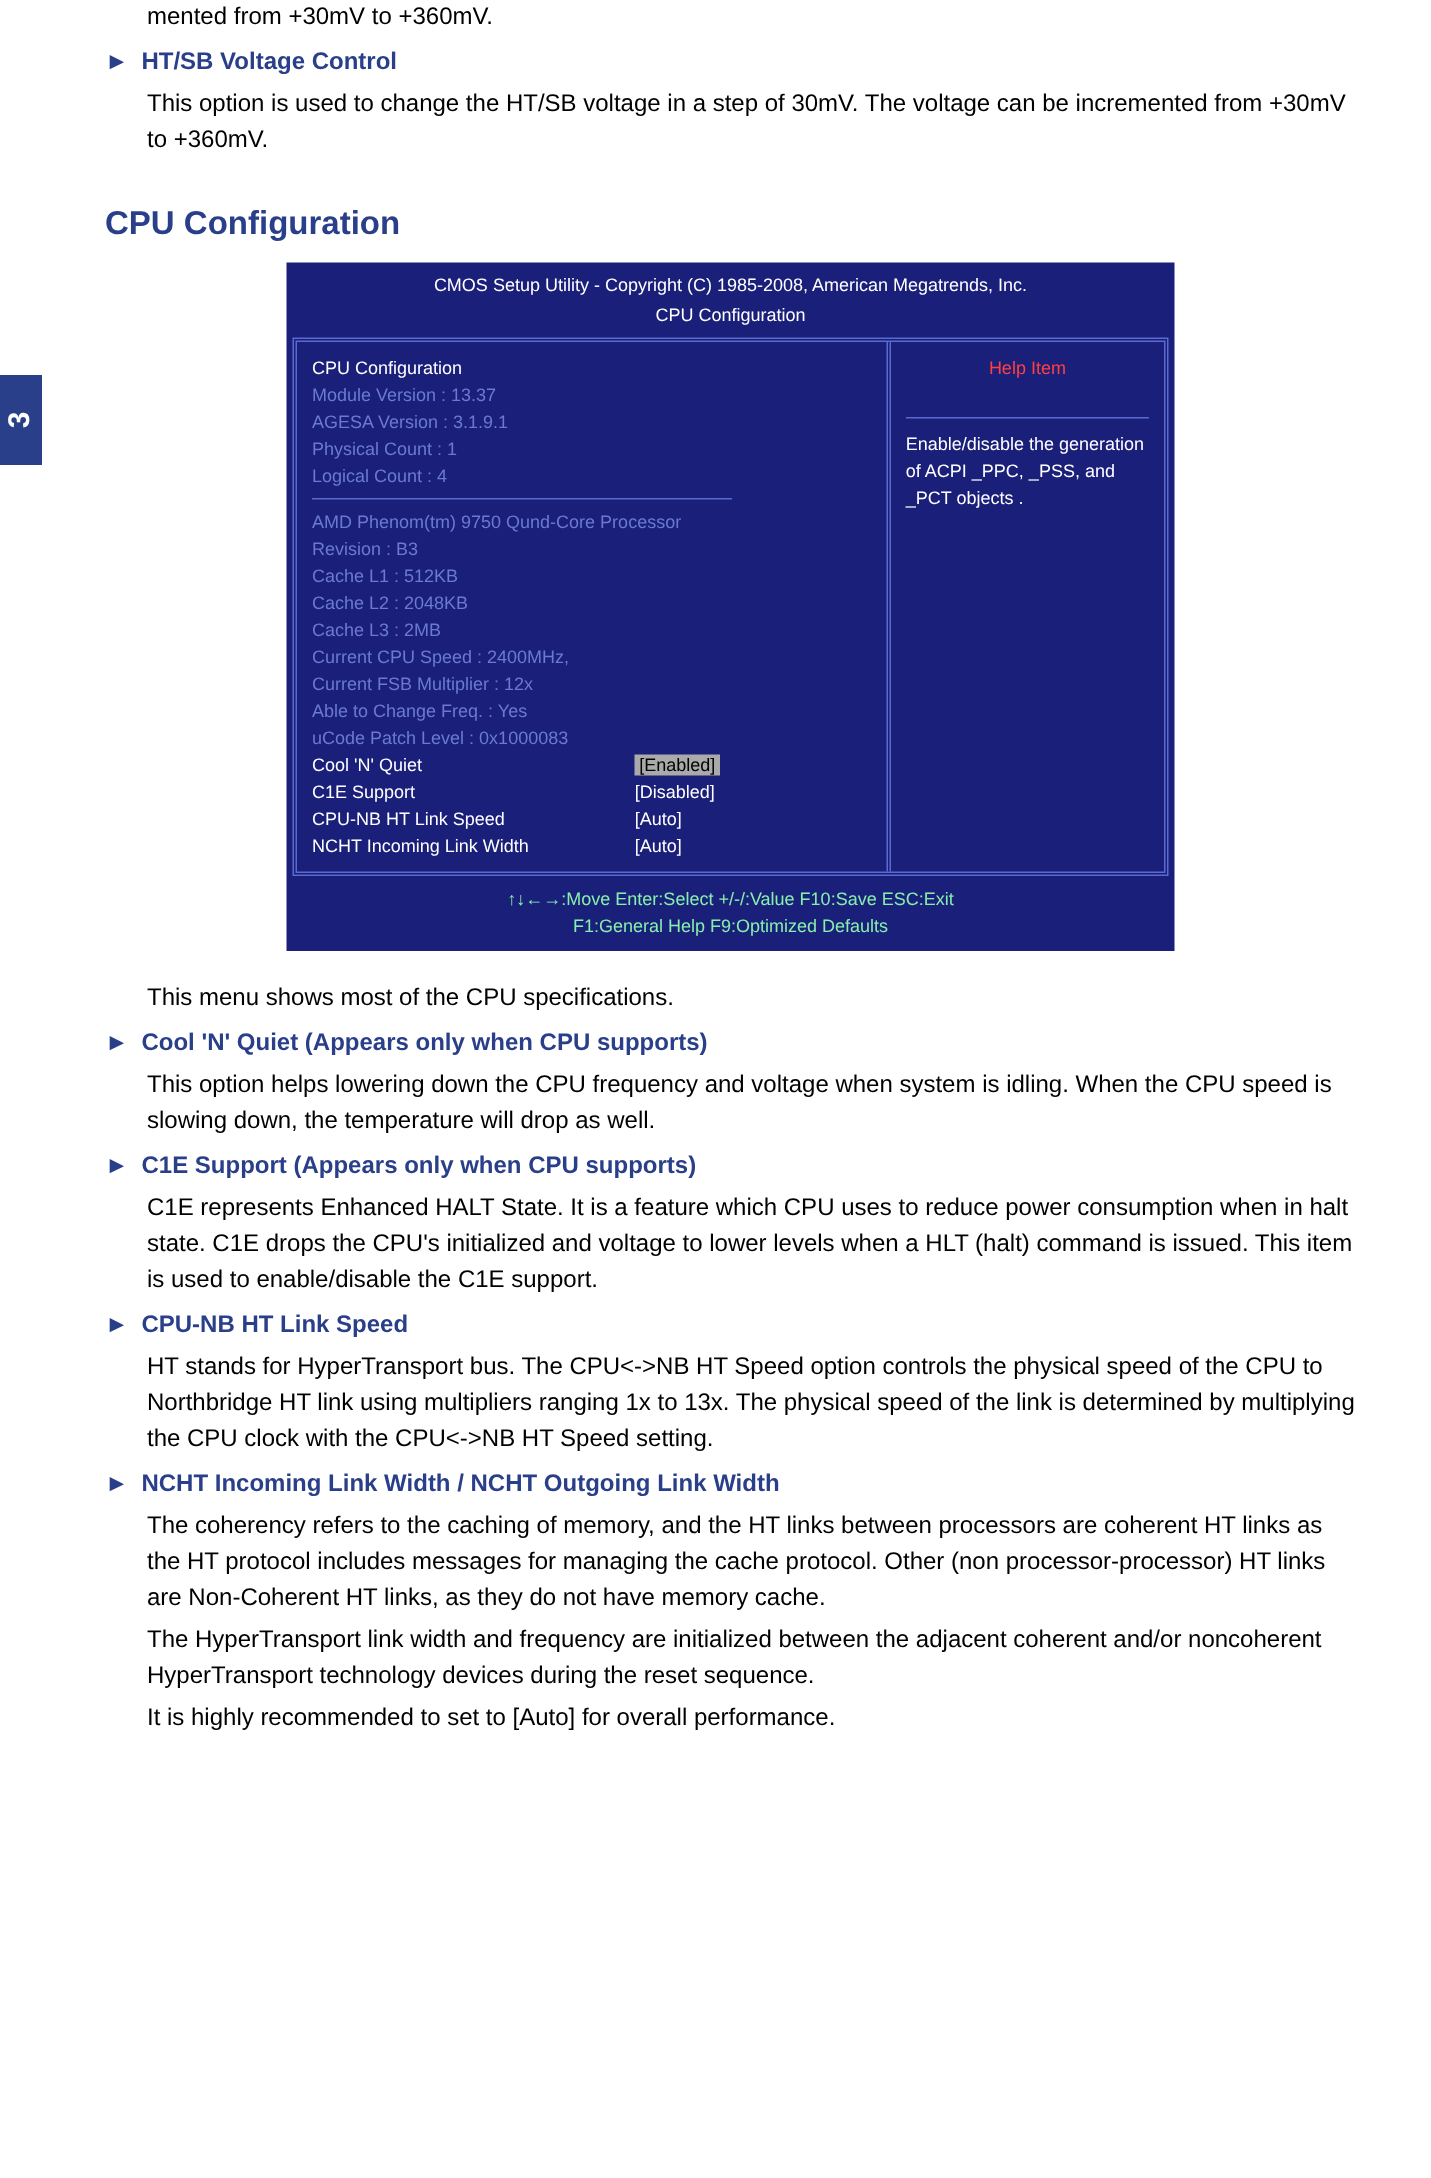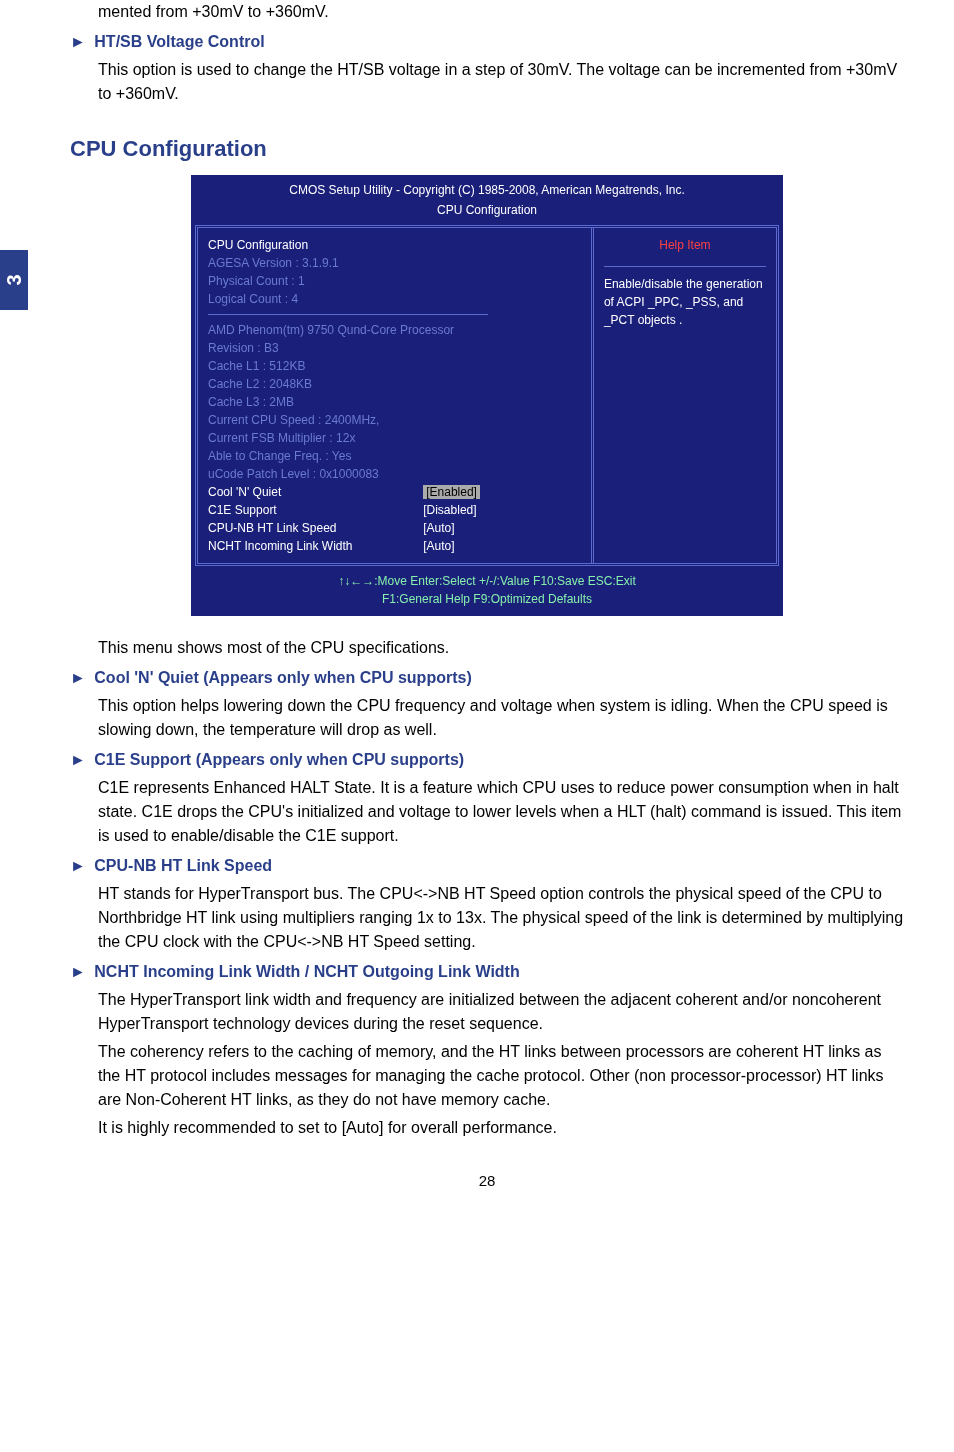--- a/index.html
+++ b/index.html
@@ -86,21 +86,21 @@
   }
   .bios-right {
     flex: 1;
     padding: 8px 10px;
   }
   .bios-left .white { color: #fff; }
   .bios-left .cyan { color: #6a7ad0; }
   .help-item-title {
     color: #ff4040;
     text-align: center;
-    padding-bottom: 12px;
+    padding-bottom: 24px;
     border-bottom: 1px solid #5a6acf;
     margin-bottom: 8px;
   }
   .help-text { color: #fff; }
   .bios-row { display: flex; gap: 26px; }
   .bios-label { flex: 1.2; }
   .bios-value { flex: 1; }
   .line-sep {
     border-top: 1px solid #5a6acf;
     margin: 6px 0;
@@ -137,20 +137,21 @@
   <p class="body-text">This option is used to change the HT/SB voltage in a step of 30mV. The voltage can be incremented from +30mV to +360mV.</p>
 
   <h2 class="section-heading">CPU Configuration</h2>
 
   <div class="bios-box">
     <div class="bios-title">CMOS Setup Utility - Copyright (C) 1985-2008, American Megatrends, Inc.</div>
     <div class="bios-subtitle">CPU Configuration</div>
     <div class="bios-main">
       <div class="bios-left">
         <div class="white">CPU Configuration</div>
+        <div class="cyan">Module Version :  13.37</div>
         <div class="cyan">AGESA  Version :  3.1.9.1</div>
         <div class="cyan">Physical Count :  1</div>
         <div class="cyan">Logical Count :  4</div>
         <div class="line-sep"></div>
         <div class="cyan">AMD Phenom(tm) 9750 Qund-Core Processor</div>
         <div class="cyan">Revision :  B3</div>
         <div class="cyan">Cache L1 :  512KB</div>
         <div class="cyan">Cache L2 :  2048KB</div>
         <div class="cyan">Cache L3 :  2MB</div>
         <div class="cyan">Current CPU Speed  : 2400MHz,</div>
@@ -202,18 +203,17 @@
   <p class="arrow-item">
     <span class="arrow">►</span>
     <span>CPU-NB HT Link Speed</span>
   </p>
   <p class="body-text">HT stands for HyperTransport bus. The CPU&lt;-&gt;NB HT Speed option controls the physical speed of the CPU to Northbridge HT link using multipliers ranging 1x to 13x. The physical speed of the link is determined by multiplying the CPU clock with the CPU&lt;-&gt;NB HT Speed setting.</p>
 
   <p class="arrow-item">
     <span class="arrow">►</span>
     <span>NCHT Incoming Link Width / NCHT Outgoing Link Width</span>
   </p>
+  <p class="body-text">The coherency refers to the caching of memory, and the HT links between processors are coherent HT links as the HT protocol includes messages for managing the cache protocol. Other (non processor-processor) HT links are Non-Coherent HT links, as they do not have memory cache.</p>
   <p class="body-text">The HyperTransport link width and frequency are initialized between the adjacent coherent and/or noncoherent HyperTransport technology devices during the reset sequence.</p>
-  <p class="body-text">The coherency refers to the caching of memory, and the HT links between processors are coherent HT links as the HT protocol includes messages for managing the cache protocol. Other (non processor-processor) HT links are Non-Coherent HT links, as they do not have memory cache.</p>
   <p class="body-text">It is highly recommended to set to [Auto] for overall performance.</p>
 
-  <div class="page-num">28</div>
 </div>
 
 </body></html>

